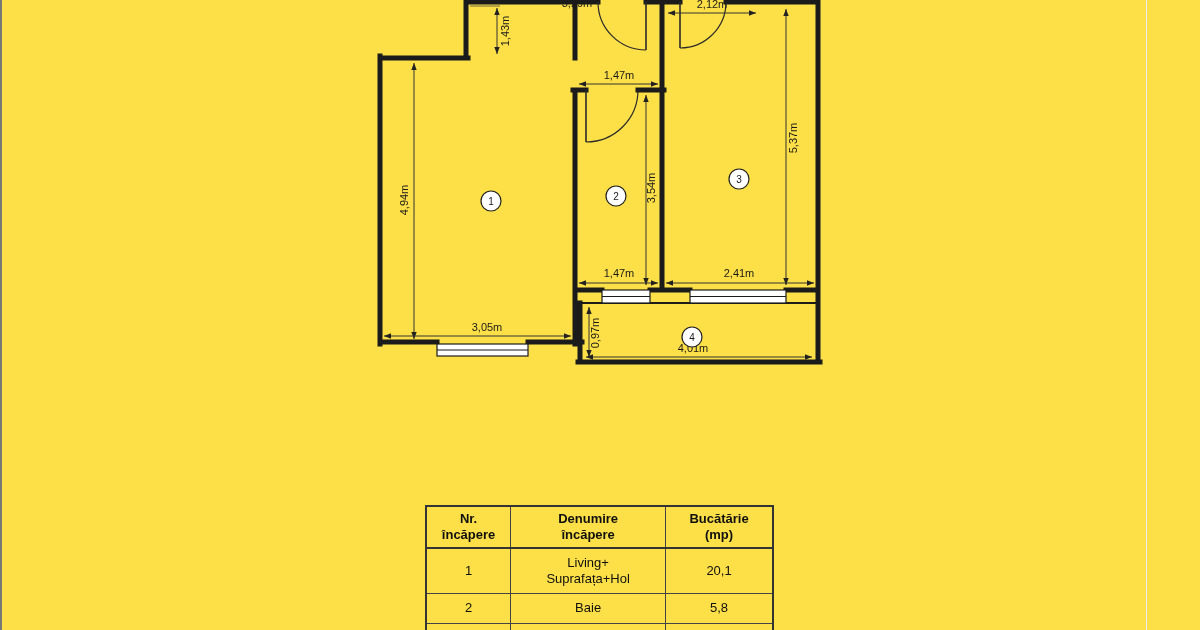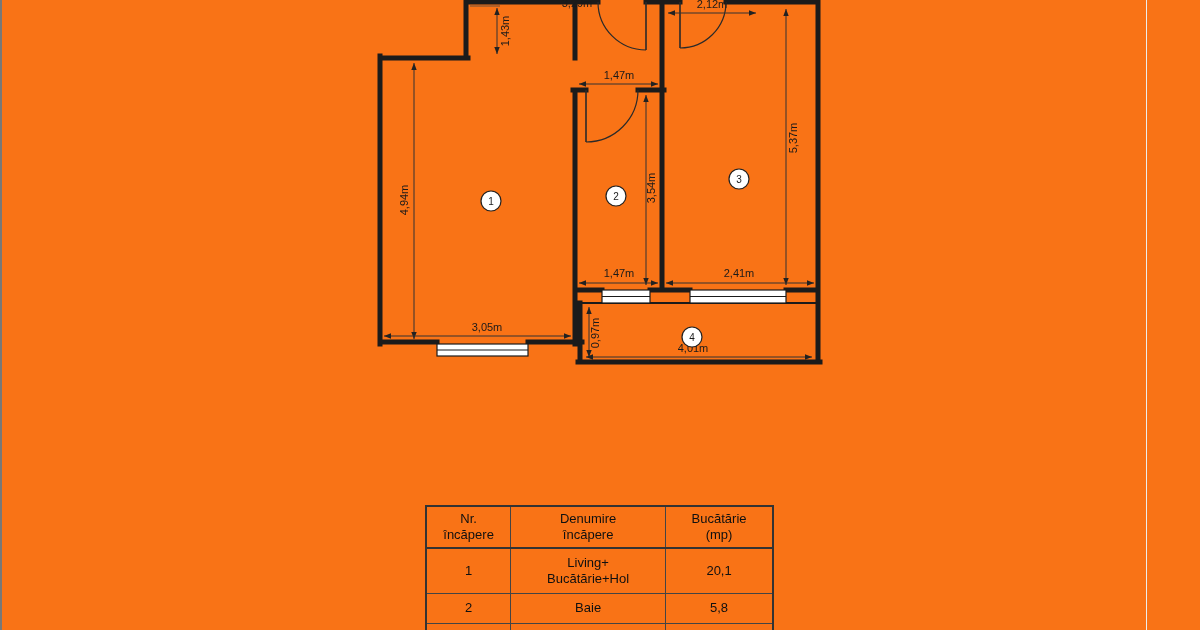--- a/index.html
+++ b/index.html
@@ -1,16 +1,16 @@
 <!DOCTYPE html>
 <html><head>
 <meta charset="utf-8">
 <style>
   html,body{margin:0;padding:0;background:#fff;}
-  .page{position:relative;width:1200px;height:630px;background:#f97316;overflow:hidden;
+  .page{position:relative;width:1200px;height:630px;background:#fde047;overflow:hidden;
         font-family:"Liberation Sans",sans-serif;}
   .edge-left{position:absolute;left:0;top:0;width:2px;height:630px;background:#787878;}
   .edge-right{position:absolute;left:1146px;top:0;width:1px;height:630px;background:#ededed;}
 
   svg.plan{position:absolute;left:0;top:0;}
   svg.plan text{font-family:"Liberation Sans",sans-serif;font-size:11px;fill:#1a1a1a;}
   svg.plan .wall{stroke:#1b1b1b;stroke-width:5;fill:none;stroke-linecap:square;}
   svg.plan .wall-thin{stroke:#1b1b1b;stroke-width:2;fill:none;}
   svg.plan .win{stroke:#1b1b1b;stroke-width:1.2;fill:#ffffff;}
   svg.plan .winline{stroke:#1b1b1b;stroke-width:1;}
@@ -19,21 +19,21 @@
   svg.plan .dim{stroke:#333;stroke-width:1;}
   svg.plan .ext{stroke:#444;stroke-width:0.8;}
   svg.plan .roomc{stroke:#222;stroke-width:1.2;fill:#ffffff;}
   svg.plan .roomnum{font-size:10px;text-anchor:middle;}
   svg.plan .dtxt{text-anchor:middle;}
 
   table.room-table{position:absolute;left:425px;top:505px;width:349px;border-collapse:collapse;
                    border:2px solid #333;}
   table.room-table th,table.room-table td{border:1px solid #444;text-align:center;vertical-align:middle;
                    white-space:pre-line;font-size:13px;line-height:1.25;padding:2px 4px;color:#101010;}
-  table.room-table thead th{font-weight:normal;border-bottom:2px solid #333;height:36px;}
+  table.room-table thead th{font-weight:bold;border-bottom:2px solid #333;height:36px;}
   tr.row-tall td{height:40px;}
   tr.row-short td{height:25px;}
 </style>
 </head>
 <body>
 
 <div class="page">
   <div class="edge-left"></div>
   <div class="edge-right"></div>
 
@@ -126,21 +126,21 @@
         <th>Denumire
 încăpere</th>
         <th>Bucătărie
 (mp)</th>
       </tr>
     </thead>
     <tbody>
       <tr class="row-tall">
         <td>1</td>
         <td>Living+
-Bucătărie+Hol</td>
+Suprafața+Hol</td>
         <td>20,1</td>
       </tr>
       <tr class="row-short">
         <td>2</td>
         <td>Baie</td>
         <td>5,8</td>
       </tr>
       <tr class="row-short">
         <td>3</td>
         <td>Dormitor</td>

